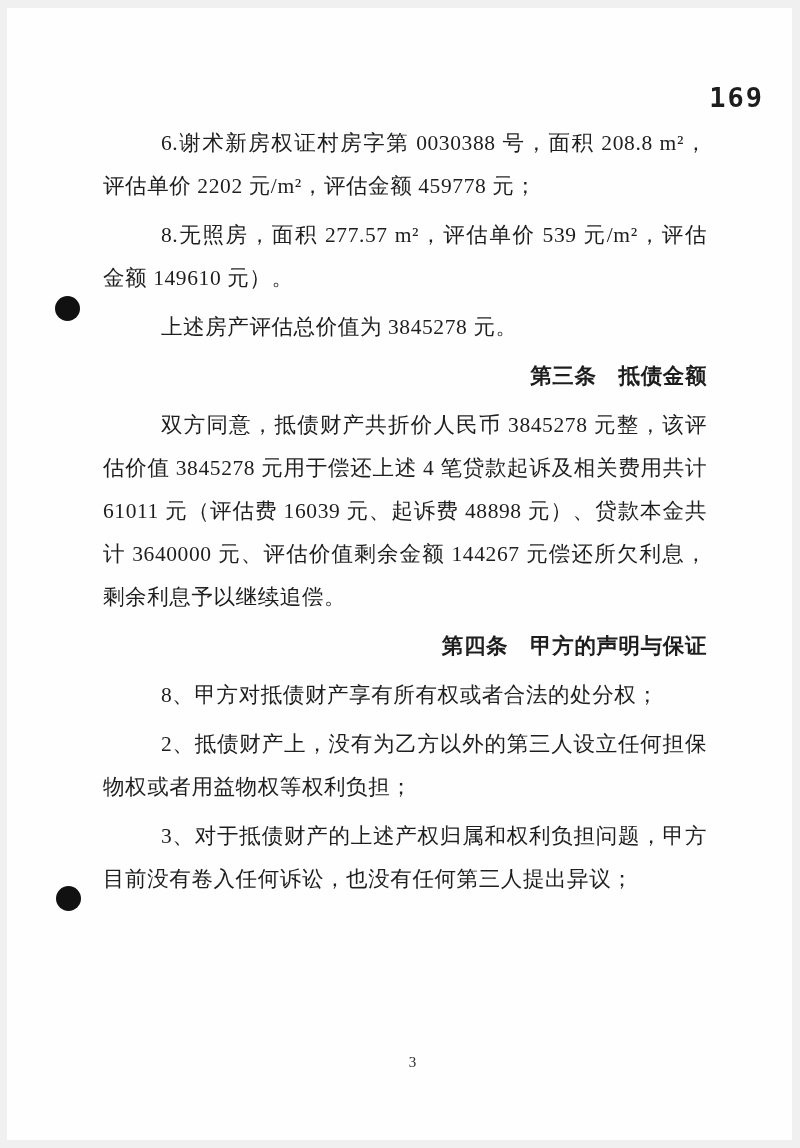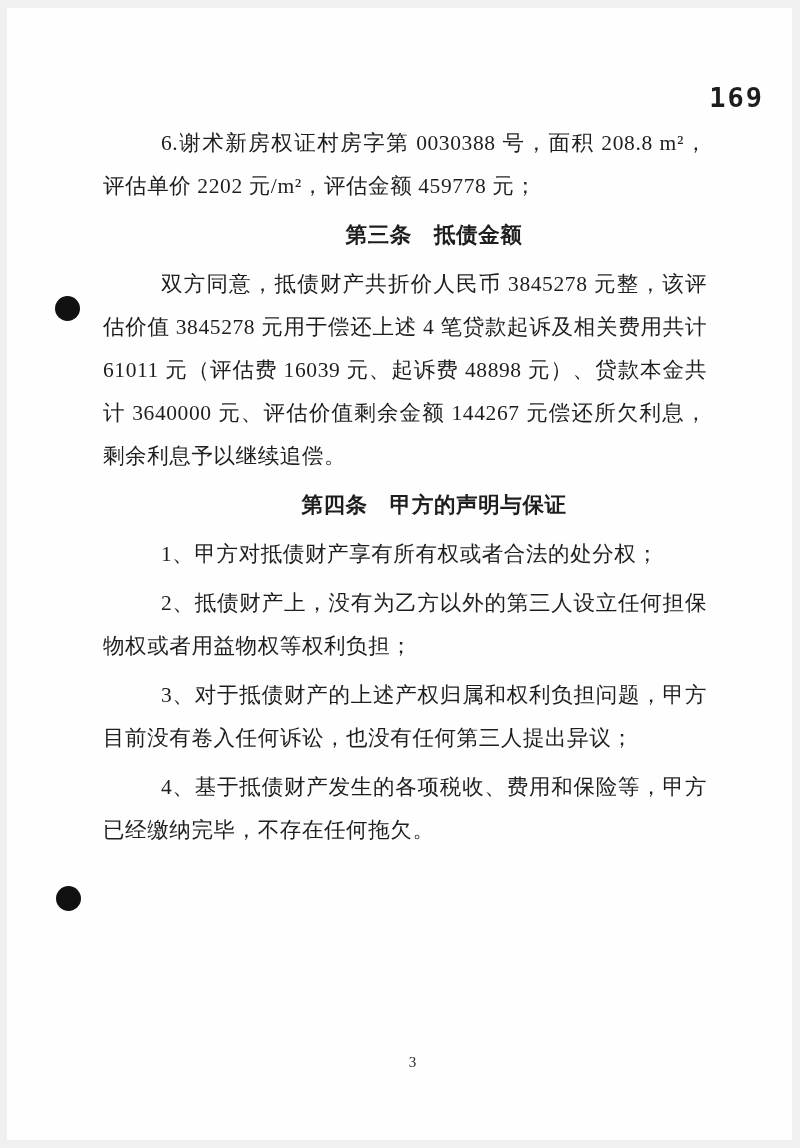--- a/index.html
+++ b/index.html
@@ -44,21 +44,21 @@
     line-height: 43px;
     letter-spacing: 0.6px;
     text-align: justify;
   }
   .content p {
     margin: 6px;
     text-indent: 58px;
   }
   .content p.heading {
     font-weight: bold;
-    text-align: center;
+    text-align: right;
   }
   .punch-hole {
     position: absolute;
     width: 25px;
     height: 25px;
     border-radius: 50%;
     background: #111;
   }
   .hole-top { left: 48px; top: 288px; }
   .hole-bottom { left: 49px; top: 878px; }
@@ -81,25 +81,26 @@
 <div class="canvas">
   <div class="sheet">
 
     <div class="corner-number">169</div>
 
     <div class="punch-hole hole-top"></div>
     <div class="punch-hole hole-bottom"></div>
 
     <div class="content">
       <p>6.谢术新房权证村房字第 0030388 号，面积 208.8 m²，评估单价 2202 元/m²，评估金额 459778 元；</p>
+      <p>8.无照房，面积 277.57 m²，评估单价 539 元/m²，评估金额 149610 元）。</p>
+      <p>上述房产评估总价值为 3845278 元。</p>
       <p class="heading">第三条　抵债金额</p>
       <p>双方同意，抵债财产共折价人民币 3845278 元整，该评估价值 3845278 元用于偿还上述 4 笔贷款起诉及相关费用共计 61011 元（评估费 16039 元、起诉费 48898 元）、贷款本金共计 3640000 元、评估价值剩余金额 144267 元偿还所欠利息，剩余利息予以继续追偿。</p>
       <p class="heading">第四条　甲方的声明与保证</p>
-      <p>1、甲方对抵债财产享有所有权或者合法的处分权；</p>
+      <p>8、甲方对抵债财产享有所有权或者合法的处分权；</p>
       <p>2、抵债财产上，没有为乙方以外的第三人设立任何担保物权或者用益物权等权利负担；</p>
       <p>3、对于抵债财产的上述产权归属和权利负担问题，甲方目前没有卷入任何诉讼，也没有任何第三人提出异议；</p>
-      <p>4、基于抵债财产发生的各项税收、费用和保险等，甲方已经缴纳完毕，不存在任何拖欠。</p>
     </div>
 
     <div class="footer-number">3</div>
 
   </div>
 </div>
 
 </body></html>

